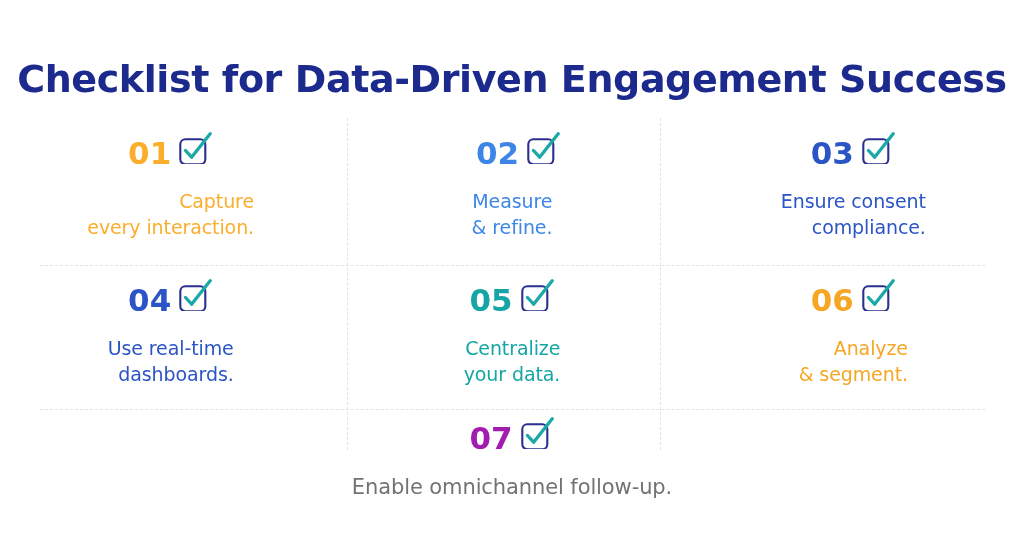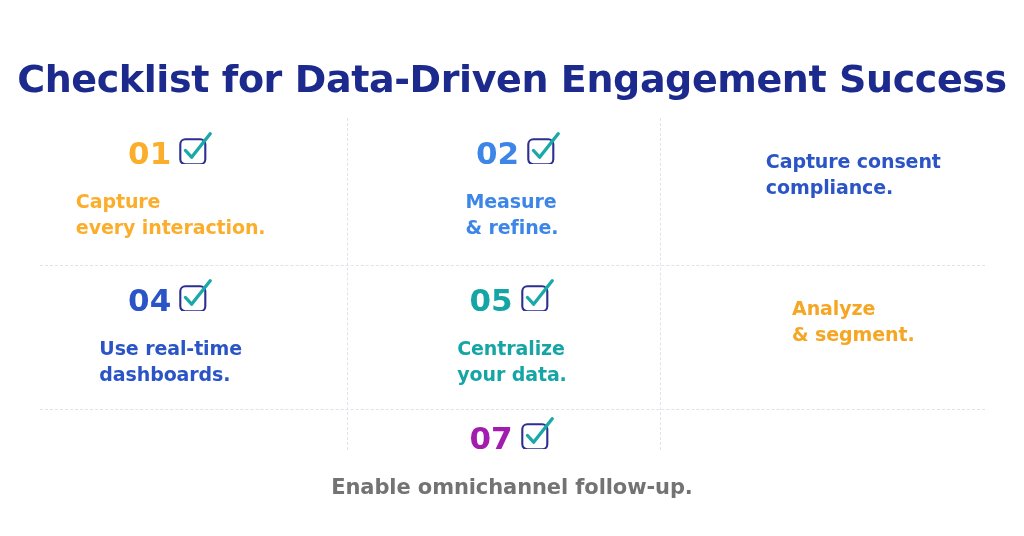--- a/index.html
+++ b/index.html
@@ -101,23 +101,23 @@
   }
   .checkbox-icon {
     display: block;
     margin-top: -4px;
   }
 
   
   .item-label {
     margin-top: 12px;
     font-size: 19px;
-    font-weight: bold;
+    font-weight: normal;
     line-height: 26px;
-    text-align: left;
+    text-align: right;
     letter-spacing: -0.1px;
     white-space: pre-line;
   }
   .cell.wide .item-label {
     font-size: 21px;
     margin-top: 13px;
   }
   .cell.wide {
     flex: 0 0 1024px;
     width: 1024px;
@@ -161,21 +161,30 @@
               <rect x="1.3" y="7.3" width="25" height="25" rx="5" ry="5" fill="none" stroke="#2b2f8f" stroke-width="2.1"></rect>
               <path d="M6.5 18.5 L12.6 25.2 L31.2 1.8" fill="none" stroke="#1aa8a8" stroke-width="3.3" stroke-linecap="round" stroke-linejoin="round"></path>
             </svg>
           </span>
         </div>
         <div class="item-label" style="color: rgb(61, 134, 232);">Measure
 &amp; refine.</div>
       </div>
 
       <div class="cell">
-        <div class="item-label" style="color: rgb(43, 84, 198);">Capture consent
+        <div class="item-head">
+          <span class="item-number" style="color: rgb(43, 84, 198);">03</span>
+          <span class="checkbox-icon">
+            <svg width="34" height="32" viewBox="0 0 34 32" xmlns="http://www.w3.org/2000/svg">
+              <rect x="1.3" y="7.3" width="25" height="25" rx="5" ry="5" fill="none" stroke="#2b2f8f" stroke-width="2.1"></rect>
+              <path d="M6.5 18.5 L12.6 25.2 L31.2 1.8" fill="none" stroke="#1aa8a8" stroke-width="3.3" stroke-linecap="round" stroke-linejoin="round"></path>
+            </svg>
+          </span>
+        </div>
+        <div class="item-label" style="color: rgb(43, 84, 198);">Ensure consent
 compliance.</div>
       </div>
 
     </div>
 
     <div class="grid-row row-middle">
 
       <div class="cell">
         <div class="item-head">
           <span class="item-number" style="color: rgb(43, 84, 198);">04</span>
@@ -198,20 +207,29 @@
               <rect x="1.3" y="7.3" width="25" height="25" rx="5" ry="5" fill="none" stroke="#2b2f8f" stroke-width="2.1"></rect>
               <path d="M6.5 18.5 L12.6 25.2 L31.2 1.8" fill="none" stroke="#1aa8a8" stroke-width="3.3" stroke-linecap="round" stroke-linejoin="round"></path>
             </svg>
           </span>
         </div>
         <div class="item-label" style="color: rgb(22, 165, 165);">Centralize
 your data.</div>
       </div>
 
       <div class="cell">
+        <div class="item-head">
+          <span class="item-number" style="color: rgb(245, 166, 35);">06</span>
+          <span class="checkbox-icon">
+            <svg width="34" height="32" viewBox="0 0 34 32" xmlns="http://www.w3.org/2000/svg">
+              <rect x="1.3" y="7.3" width="25" height="25" rx="5" ry="5" fill="none" stroke="#2b2f8f" stroke-width="2.1"></rect>
+              <path d="M6.5 18.5 L12.6 25.2 L31.2 1.8" fill="none" stroke="#1aa8a8" stroke-width="3.3" stroke-linecap="round" stroke-linejoin="round"></path>
+            </svg>
+          </span>
+        </div>
         <div class="item-label" style="color: rgb(245, 166, 35);">Analyze
 &amp; segment.</div>
       </div>
 
     </div>
 
     <div class="grid-row row-bottom">
 
       <div class="cell wide">
         <div class="item-head">

